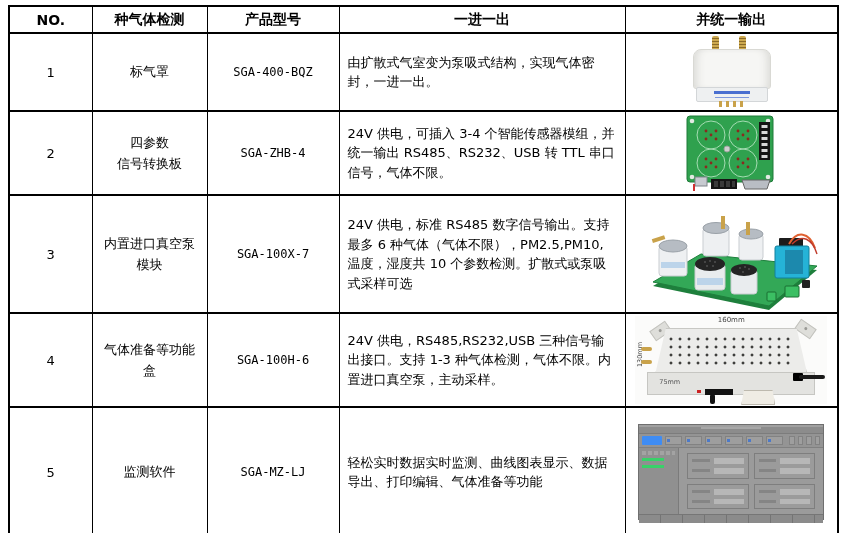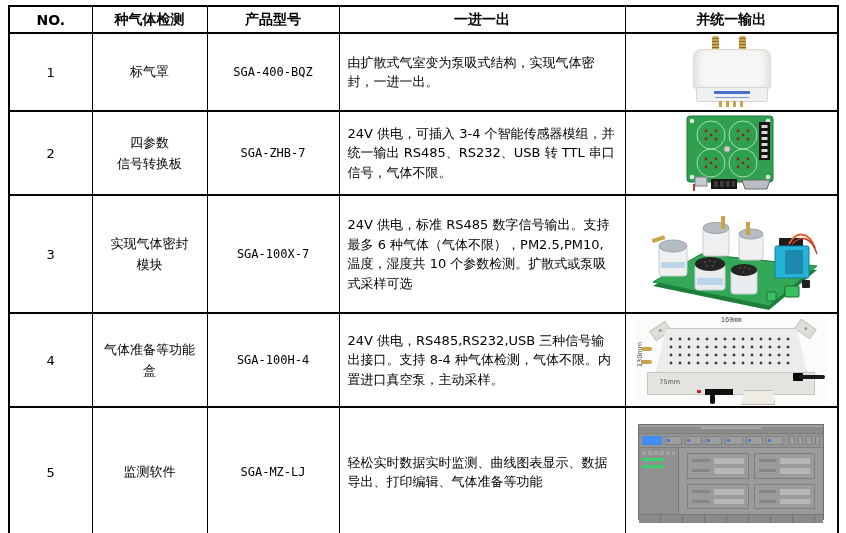--- a/index.html
+++ b/index.html
@@ -42,21 +42,21 @@
   .ph1 .gh-band{position:absolute;left:17px;top:51px;width:70px;height:13px;
     background:#eef0f1;border:1px solid #d3d6d8;border-radius:2px;}
   .ph1 .gh-label{position:absolute;left:50%;top:3px;transform:translateX(-50%);
     width:36px;height:3px;background:#4a6fd0;box-shadow:0 5px 0 -1px #7d97dd;}
   .ph1 .gh-pins{position:absolute;left:50%;top:65px;transform:translateX(-50%);display:flex;gap:4px;}
   .ph1 .gh-pins i{width:3px;height:6px;background:#c9a24a;display:block;}
 
   
   .ph4{position:relative;width:192px;height:88px;background:#fbfbfa;}
   .ph4 .dim-top{position:absolute;top:0;left:50%;transform:translateX(-50%);
-    font-size:7px;color:#444;line-height:8px;font-family:Liberation Mono, monospace;}
+    font-size:7px;color:#444;line-height:8px;}
   .ph4 .dim-side{position:absolute;left:1px;top:26px;writing-mode:vertical-rl;
     transform:rotate(180deg);font-size:6.5px;color:#444;}
   .ph4 .dim-front{position:absolute;left:24px;top:62px;font-size:6.5px;color:#555;}
   .ph4 .tab{position:absolute;width:17px;height:10px;background:#dededa;border:1px solid #c2c2bd;}
   .ph4 .tab i{display:block;width:3px;height:3px;border-radius:50%;background:#9a9a96;margin:3px auto;}
   .ph4 .tab-l{left:16px;top:9px;transform:rotate(-35deg);}
   .ph4 .tab-r{right:12px;top:7px;transform:rotate(35deg);}
   .ph4 .box-top{position:absolute;left:20px;top:12px;width:150px;height:44px;
     background:#ececea;border:1px solid #c8c8c4;
     clip-path:polygon(7% 0,93% 0,100% 100%,0 100%);}
@@ -143,21 +143,21 @@
                 </div>
             </div>
           </div>
         </td>
       </tr>
 
       <tr class="r2">
         <td class="c-no">2</td>
         <td class="c-name">四参数
 信号转换板</td>
-        <td class="c-model">SGA-ZHB-7</td>
+        <td class="c-model">SGA-ZHB-4</td>
         <td class="c-func">24V 供电，可插入 3-4 个智能传感器模组，并统一输出 RS485、RS232、USB 转 TTL 串口信号，气体不限。</td>
         <td class="c-img">
           <div class="imgwrap">
             <svg width="100" height="78" viewBox="0 0 100 78">
               <rect x="6" y="2" width="86" height="66" rx="3" fill="#2fa14e" stroke="#1e7a39"></rect>
               <circle cx="11" cy="7" r="2.3" fill="#e3eae3"></circle>
                 <circle cx="87" cy="7" r="2.3" fill="#e3eae3"></circle>
               <circle cx="11" cy="63" r="2.3" fill="#e3eae3"></circle>
                 <circle cx="87" cy="63" r="2.3" fill="#e3eae3"></circle>
               <circle cx="30" cy="21" r="14" fill="none" stroke="#a5dcb3"></circle>
@@ -202,21 +202,21 @@
               <rect x="45" y="67" width="4" height="6" fill="#3a3a3a"></rect>
                 <rect x="51" y="67" width="3" height="6" fill="#3a3a3a"></rect>
               <polygon points="61,66 89,66 86,75 64,75" fill="#b9bdc4" stroke="#666"></polygon>
             </svg>
           </div>
         </td>
       </tr>
 
       <tr class="r3">
         <td class="c-no">3</td>
-        <td class="c-name">实现气体密封
+        <td class="c-name">内置进口真空泵
 模块</td>
         <td class="c-model">SGA-100X-7</td>
         <td class="c-func">24V 供电，标准 RS485 数字信号输出。支持最多 6 种气体（气体不限），PM2.5,PM10,温度，湿度共 10 个参数检测。扩散式或泵吸式采样可选</td>
         <td class="c-img">
           <div class="imgwrap">
             <svg width="185" height="112" viewBox="0 0 185 112">
               <polygon points="14,88 62,60 178,72 130,112" fill="#1e7f3c"></polygon>
               <polygon points="14,84 62,56 178,68 130,108" fill="#33a857" stroke="#1e7f3c"></polygon>
               <rect x="146" y="88" width="14" height="11" rx="1" fill="#3bbf63" stroke="#1b6e33"></rect>
               <rect x="128" y="94" width="9" height="9" rx="1" fill="#3bbf63" stroke="#1b6e33"></rect>
@@ -268,22 +268,22 @@
               <path d="M153,46 C163,36 173,40 178,56" stroke="#c03a2b" stroke-width="1.4" fill="none"></path>
             </svg>
           </div>
         </td>
       </tr>
 
       <tr class="r4">
         <td class="c-no">4</td>
         <td class="c-name">气体准备等功能
 盒</td>
-        <td class="c-model">SGA-100H-4</td>
-        <td class="c-func">24V 供电，RS485,RS232,USB 三种信号输出接口。支持 8-4 种气体检测，气体不限。内置进口真空泵，主动采样。</td>
+        <td class="c-model">SGA-100H-6</td>
+        <td class="c-func">24V 供电，RS485,RS232,USB 三种信号输出接口。支持 1-3 种气体检测，气体不限。内置进口真空泵，主动采样。</td>
         <td class="c-img">
           <div class="imgwrap">
             <div class="ph4">
               <div class="dim-top">160mm</div>
               <div class="dim-side">130mm</div>
               <div class="tab tab-l">
                   <i></i>
                 </div>
               <div class="tab tab-r">
                   <i></i>

